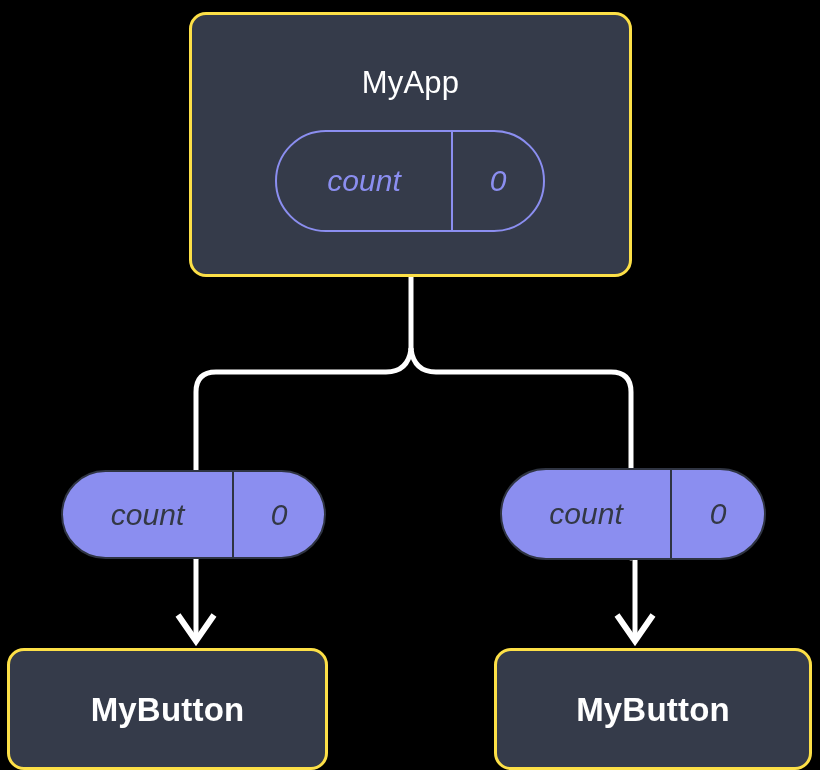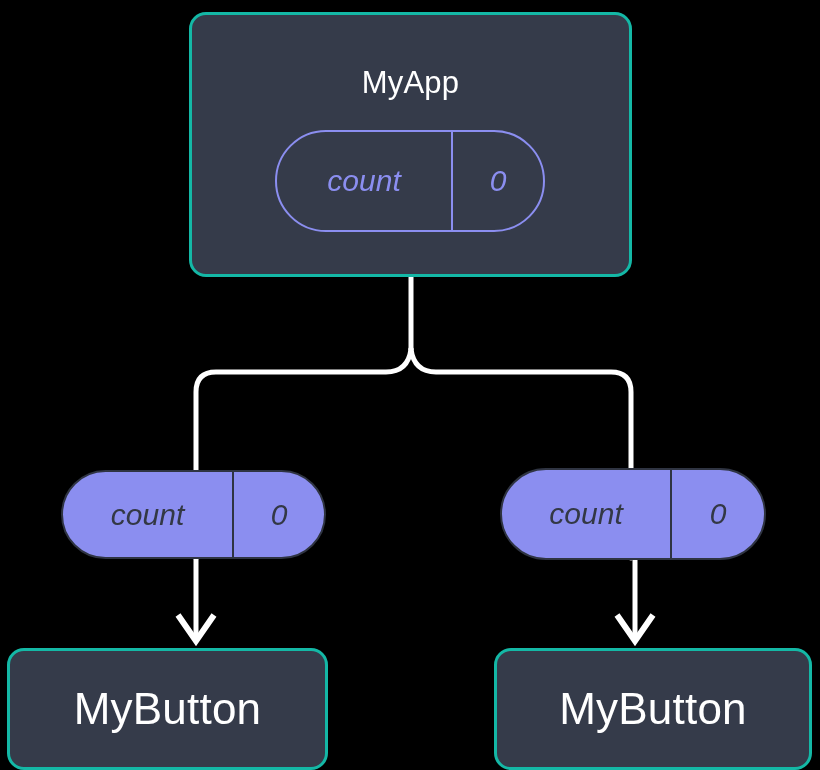--- a/index.html
+++ b/index.html
@@ -26,41 +26,41 @@
     width: 820px;
     height: 770px;
     pointer-events: none;
   }
 
   
   .component-box {
     position: absolute;
     box-sizing: border-box;
     background: #353b4a;
-    border: 3px solid #14b8a6;
+    border: 3px solid #fde047;
     border-radius: 17px;
     display: flex;
     align-items: center;
     justify-content: center;
   }
   .component-box.root {
     align-items: flex-start;
     justify-content: center;
   }
   .component-title {
     color: #ffffff;
     font-size: 31px;
     font-weight: 400;
     letter-spacing: 0.2px;
     line-height: 1;
   }
   .leaf-title {
     color: #ffffff;
-    font-size: 44px;
-    font-weight: 400;
+    font-size: 33px;
+    font-weight: 700;
     letter-spacing: 0.2px;
     line-height: 1;
   }
 
   
   .state-pill {
     position: absolute;
     box-sizing: border-box;
     display: flex;
     align-items: stretch;

